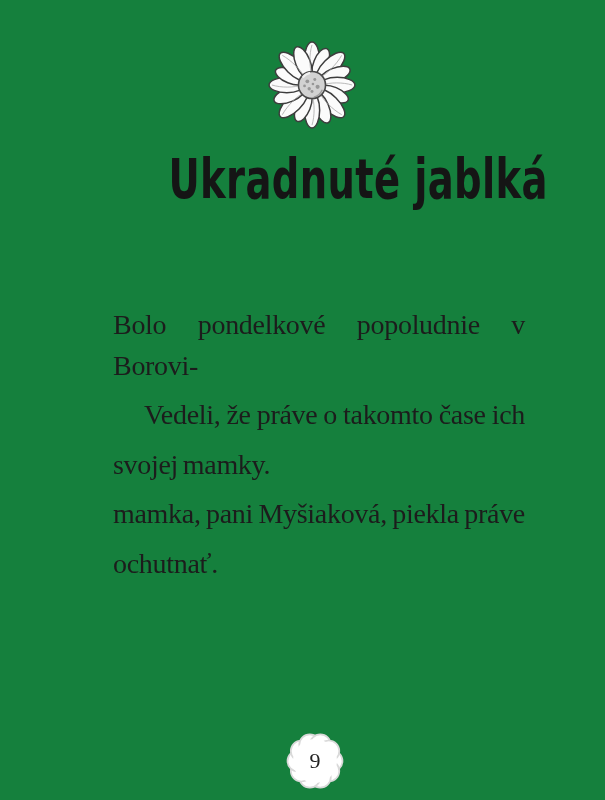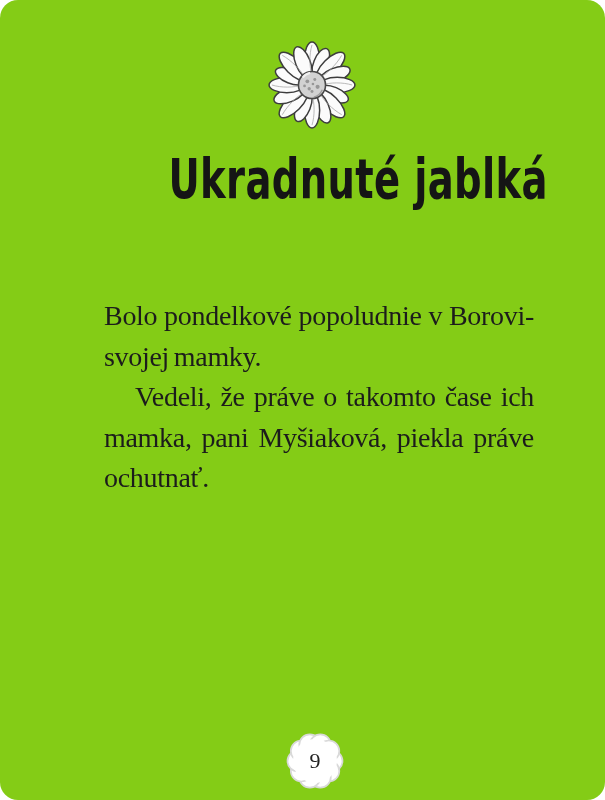--- a/index.html
+++ b/index.html
@@ -5,23 +5,22 @@
   html, body { margin: 0; padding: 0; }
   body {
     width: 605px; height: 800px;
     background: #ffffff;
     font-family: "Liberation Serif", serif;
     color: #1c1c1c;
   }
   .page {
     position: relative;
     width: 605px; height: 800px;
-    background: #84cc16;
+    background: #15803d;
     overflow: hidden;
-    border-radius: 18px;
   }
   .daisy {
     position: absolute;
     left: 256px; top: 29px;
     width: 112px; height: 112px;
   }
   .chapter-title {
     position: absolute;
     left: 104px; top: 147px;
     width: 430px;
@@ -40,21 +39,21 @@
     position: absolute;
     left: 104px; top: 296px;
     width: 430px;
     font-size: 28px;
     line-height: 40.5px;
     letter-spacing: -0.3px;
     word-spacing: -2px;
     color: #1c1c1c;
   }
   .line {
-    margin: 0;
+    margin: 9px;
     text-align: justify;
     text-align-last: justify;
   }
   .line.last { text-align-last: left; }
   .line.indent { text-indent: 31px; }
   .footer-flower {
     position: absolute;
     left: 280px; top: 726px;
     width: 70px; height: 70px;
   }
@@ -167,22 +166,22 @@
       </g>
       <path d="M50 52 a13 13 0 0 1 8 -5" stroke="#f0f0f0" stroke-width="2.2" fill="none"></path>
       <path d="M71 65 a14 14 0 0 1 -9 8" stroke="#777777" stroke-width="1.4" fill="none" opacity="0.6"></path>
     </svg>
   </div>
 
   <h1 class="chapter-title">Ukradnuté jablká</h1>
 
   <div class="textblock">
     <p class="line">Bolo pondelkové popoludnie v Borovi-</p>
+    <p class="line indent">Vedeli, že práve o takomto čase ich</p>
     <p class="line last">svojej mamky.</p>
-    <p class="line indent">Vedeli, že práve o takomto čase ich</p>
     <p class="line">mamka, pani Myšiaková, piekla práve</p>
     <p class="line last">ochutnať.</p>
   </div>
 
   <div class="footer-flower">
     <svg width="70" height="70" viewBox="0 0 70 70" xmlns="http://www.w3.org/2000/svg">
       <g fill="#ffffff" stroke="#d9d9d9" stroke-width="1.7">
         <circle cx="52" cy="35" r="10.5"></circle>
         <circle cx="48.8" cy="45" r="10.5"></circle>
         <circle cx="40.3" cy="51.2" r="10.5"></circle>

